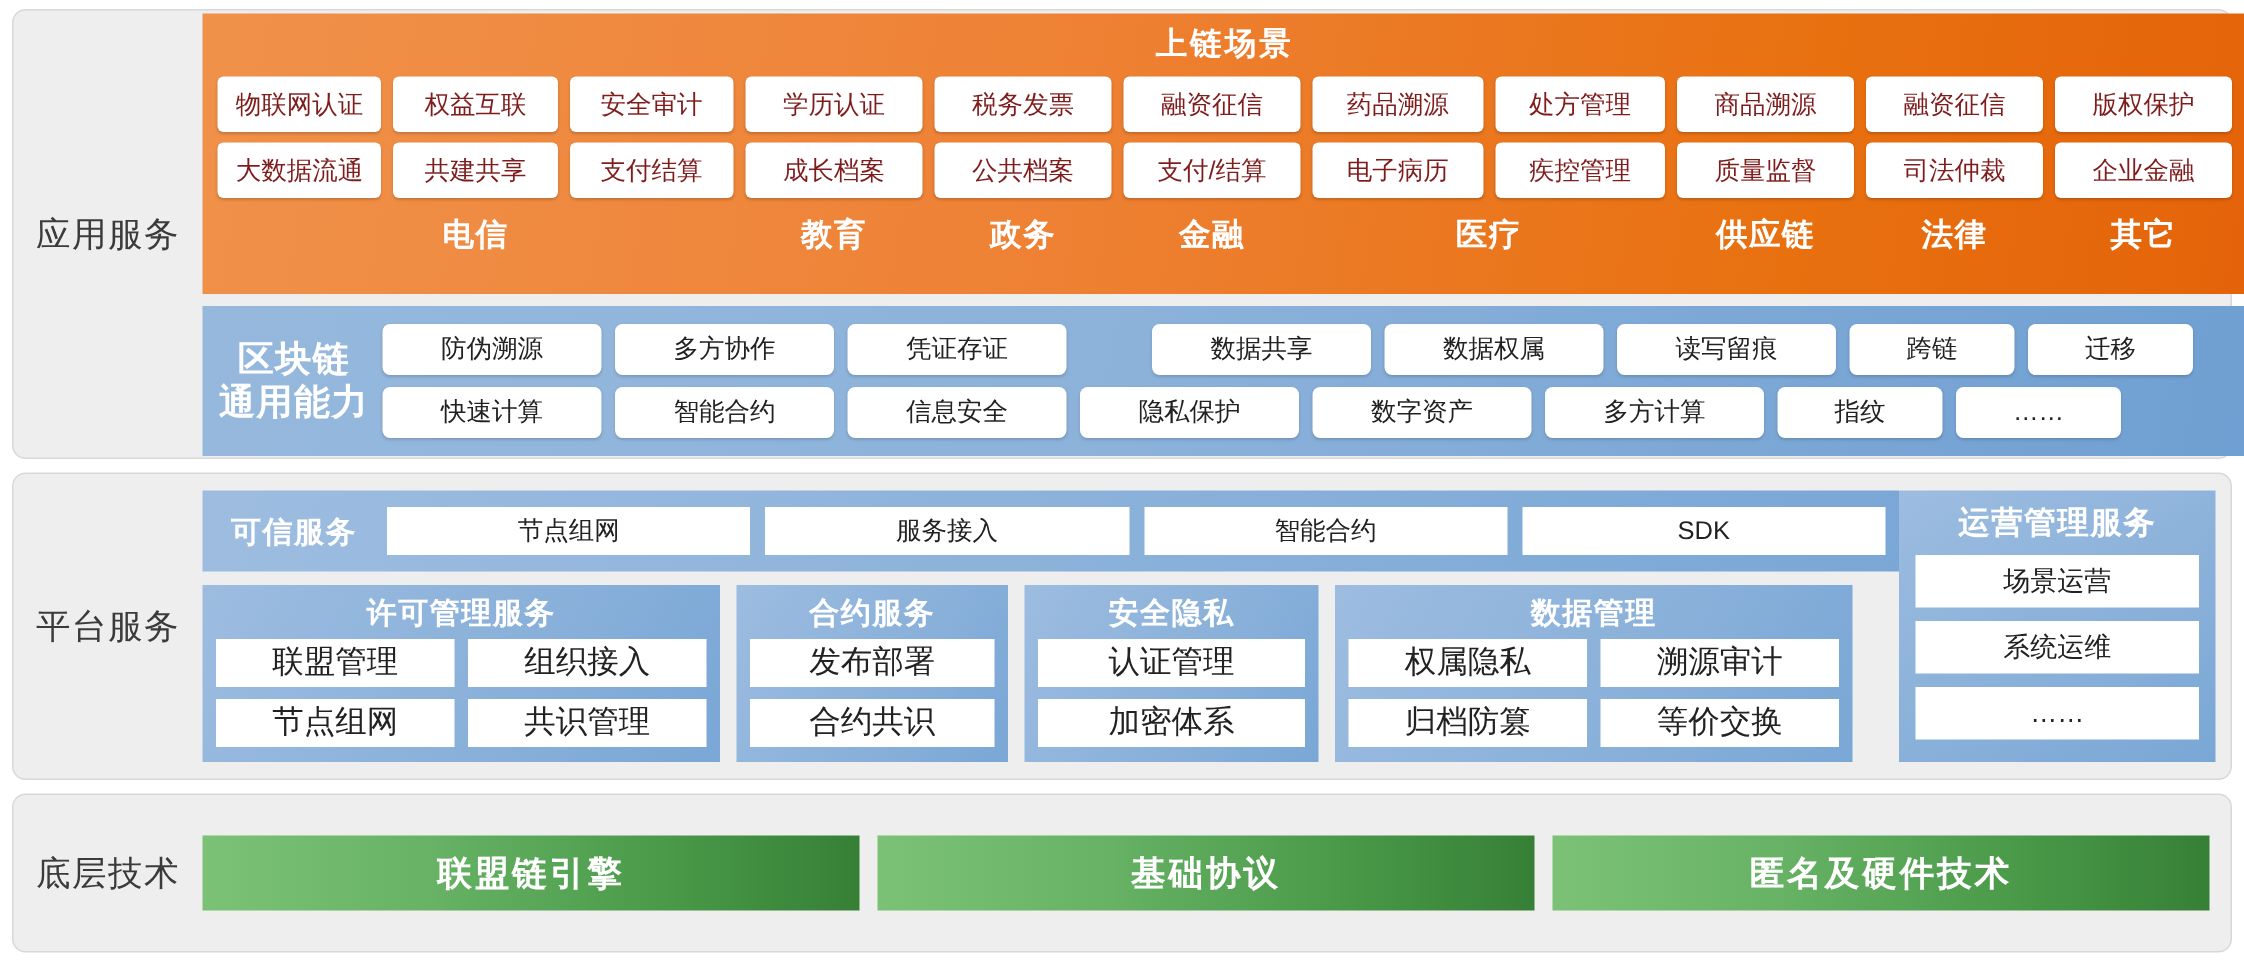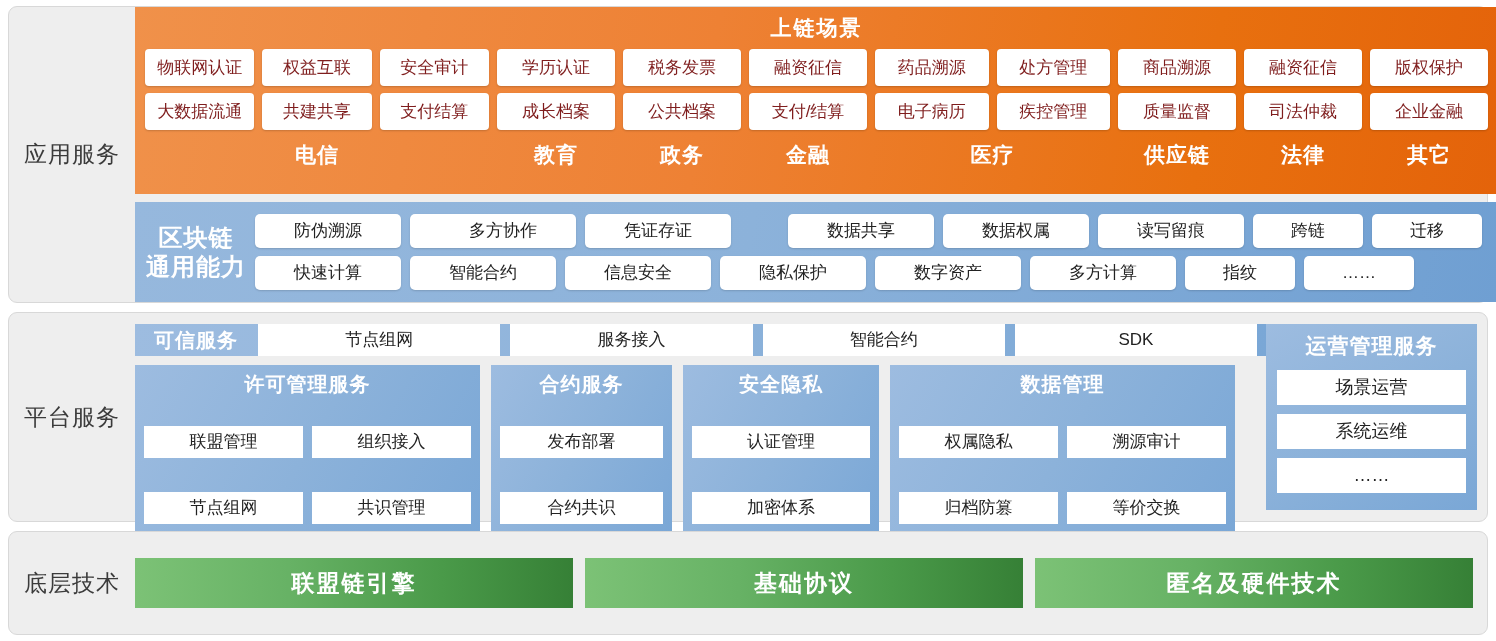--- a/index.html
+++ b/index.html
@@ -229,24 +229,23 @@
   .group-grid .grow {
     display: flex;
     gap: 9px;
   }
   .gchip {
     background: #ffffff;
     flex: 1;
     height: 32px;
     line-height: 32px;
     text-align: center;
-    font-size: 17px;
+    font-size: 21px;
     color: #222222;
     white-space: nowrap;
-    margin-top: 26px;
   }
   .plat-right {
     width: 211px;
     min-width: 211px;
     background: linear-gradient(150deg, #9dbce0 0%, #8cb2da 50%, #7aa7d6 100%);
     display: flex;
     flex-direction: column;
     padding: 4px 11px 11px 11px;
     box-sizing: border-box;
   }
@@ -382,21 +381,21 @@
       </div>
 
       <div class="cap-block">
         <div class="cap-label">
           <div>区块链</div>
           <div>通用能力</div>
         </div>
         <div class="cap-grid">
           <div class="cap-row" id="cap-row-1">
               <div class="cap-chip" style="width:146px;flex:0 0 146px;">防伪溯源</div>
-              <div class="cap-chip" style="width:146px;flex:0 0 146px;padding-left:20px;">多方协作</div>
+              <div class="cap-chip" style="width:146px;flex:0 0 146px;">多方协作</div>
               <div class="cap-chip" style="width:146px;flex:0 0 146px;">凭证存证</div>
               <div class="cap-chip" style="width:146px;flex:0 0 146px;margin-left:48px;">数据共享</div>
               <div class="cap-chip" style="width:146px;flex:0 0 146px;">数据权属</div>
               <div class="cap-chip" style="width:146px;flex:0 0 146px;">读写留痕</div>
               <div class="cap-chip" style="width:110px;flex:0 0 110px;">跨链</div>
               <div class="cap-chip" style="width:110px;flex:0 0 110px;">迁移</div>
             </div>
           <div class="cap-row" id="cap-row-2">
               <div class="cap-chip" style="width:146px;flex:0 0 146px;">快速计算</div>
               <div class="cap-chip" style="width:146px;flex:0 0 146px;">智能合约</div>

